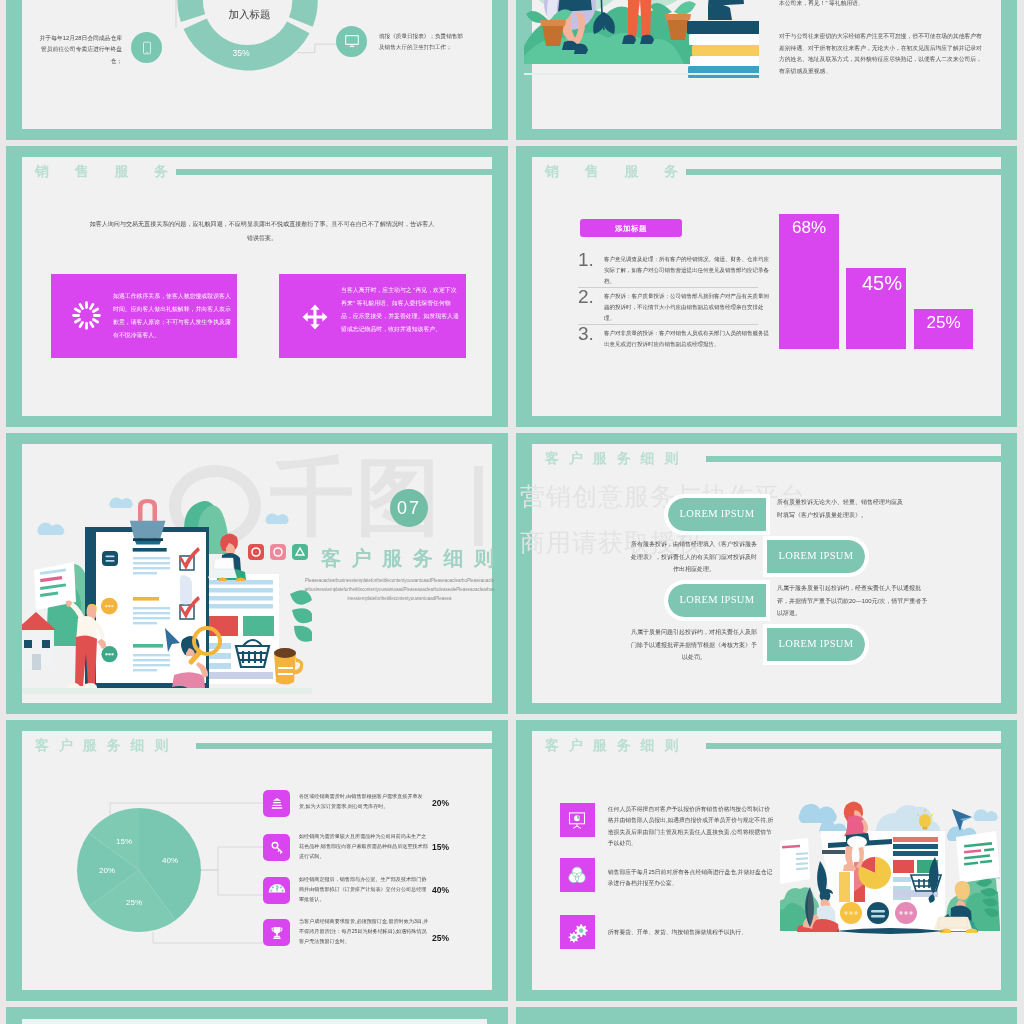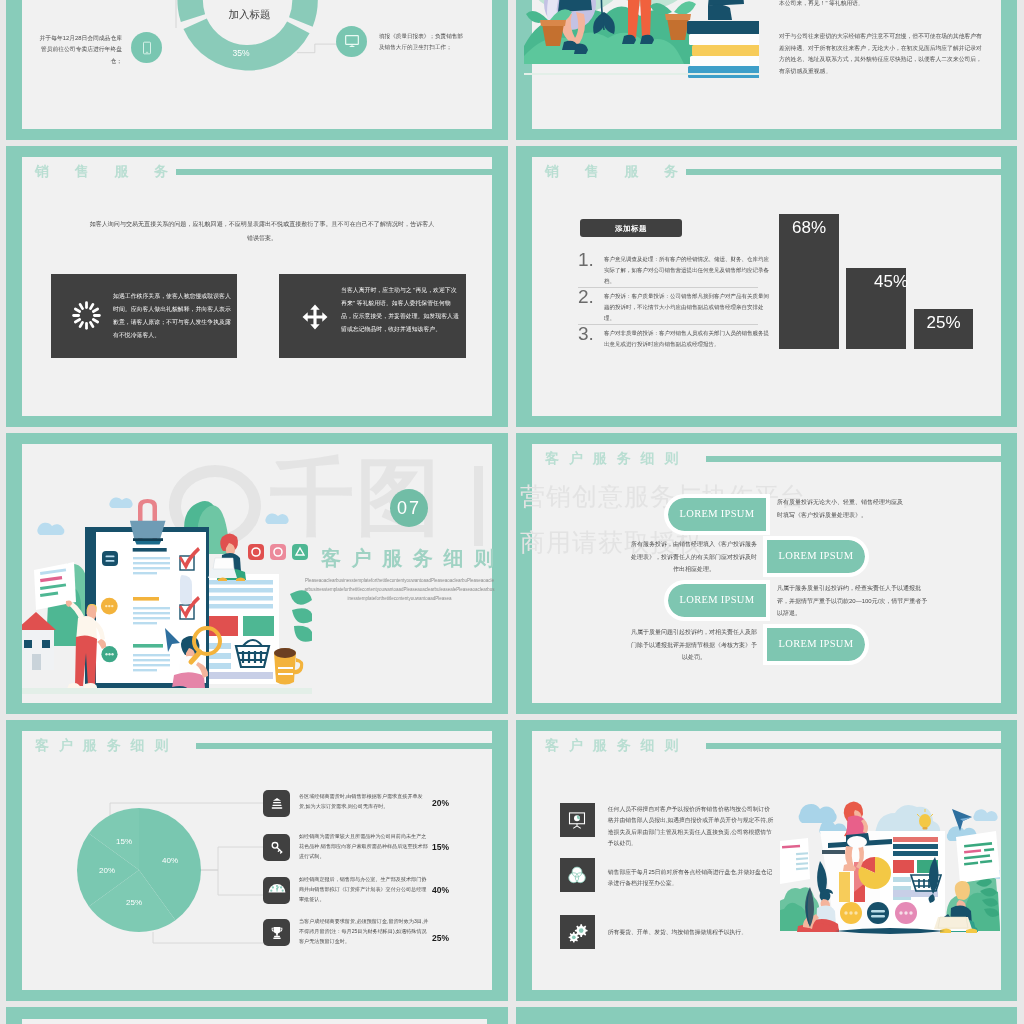--- a/index.html
+++ b/index.html
@@ -6,21 +6,21 @@
   body{width:1024px;height:1024px;background:#e8e8e8;overflow:hidden;
        font-family:"Liberation Sans",sans-serif;}
   .grid{position:absolute;left:0;top:0;width:1024px;height:1024px;}
   .slide{position:absolute;background:#88ccba;overflow:hidden;}
   .sheet{position:absolute;left:16px;top:11px;right:16px;bottom:11px;background:#f1f1f1;}
 
   .ttl{position:absolute;color:#b9ded2;white-space:nowrap;font-weight:600;}
   .ttl4{letter-spacing:25.7px;}
   .ttl6{letter-spacing:9.9px;}
   .ttlbar{position:absolute;background:#8acbb9;height:6px;}
-  .gbox{position:absolute;background:#404040;}
+  .gbox{position:absolute;background:#d946ef;}
   .wtxt{color:#ffffff;}
   .dtxt{color:#4a4a4a;}
   .ctr{text-align:center;}
   svg{display:block;}
 </style>
 </head>
 <body>
 
 <div class="grid">
 
@@ -204,21 +204,21 @@
         <div class="dtxt" style="position:absolute;left:0;top:-2px;font-size:19px;color:#6b6b6b;">3.</div>
         <div class="dtxt" style="position:absolute;left:26px;top:3px;width:168px;font-size:5.5px;line-height:10.8px;">客户对非质量的投诉：客户对销售人员或有关部门人员的销售服务提出意见或进行投诉时应向销售副总或经理报告。</div>
       </div>
     </div>
 
     <div style="position:absolute;left:0;top:0;">
       <div class="gbox" style="left:247px;top:57px;width:60px;height:135px;">
         <div class="wtxt ctr" style="position:absolute;left:0;top:4px;width:60px;font-size:17px;">68%</div>
       </div>
       <div class="gbox" style="left:314px;top:111px;width:60px;height:81px;">
-        <div class="wtxt ctr" style="position:absolute;left:15px;top:4px;width:60px;font-size:17px;">45%</div>
+        <div class="wtxt ctr" style="position:absolute;left:6px;top:4px;width:60px;font-size:20px;">45%</div>
       </div>
       <div class="gbox" style="left:382px;top:152px;width:59px;height:40px;">
         <div class="wtxt ctr" style="position:absolute;left:0;top:4px;width:59px;font-size:17px;">25%</div>
       </div>
     </div>
   </div>
 </div>
 
 <div class="slide" id="s5" style="left:6px;top:433px;width:502px;height:281px;">
   <div class="sheet">

